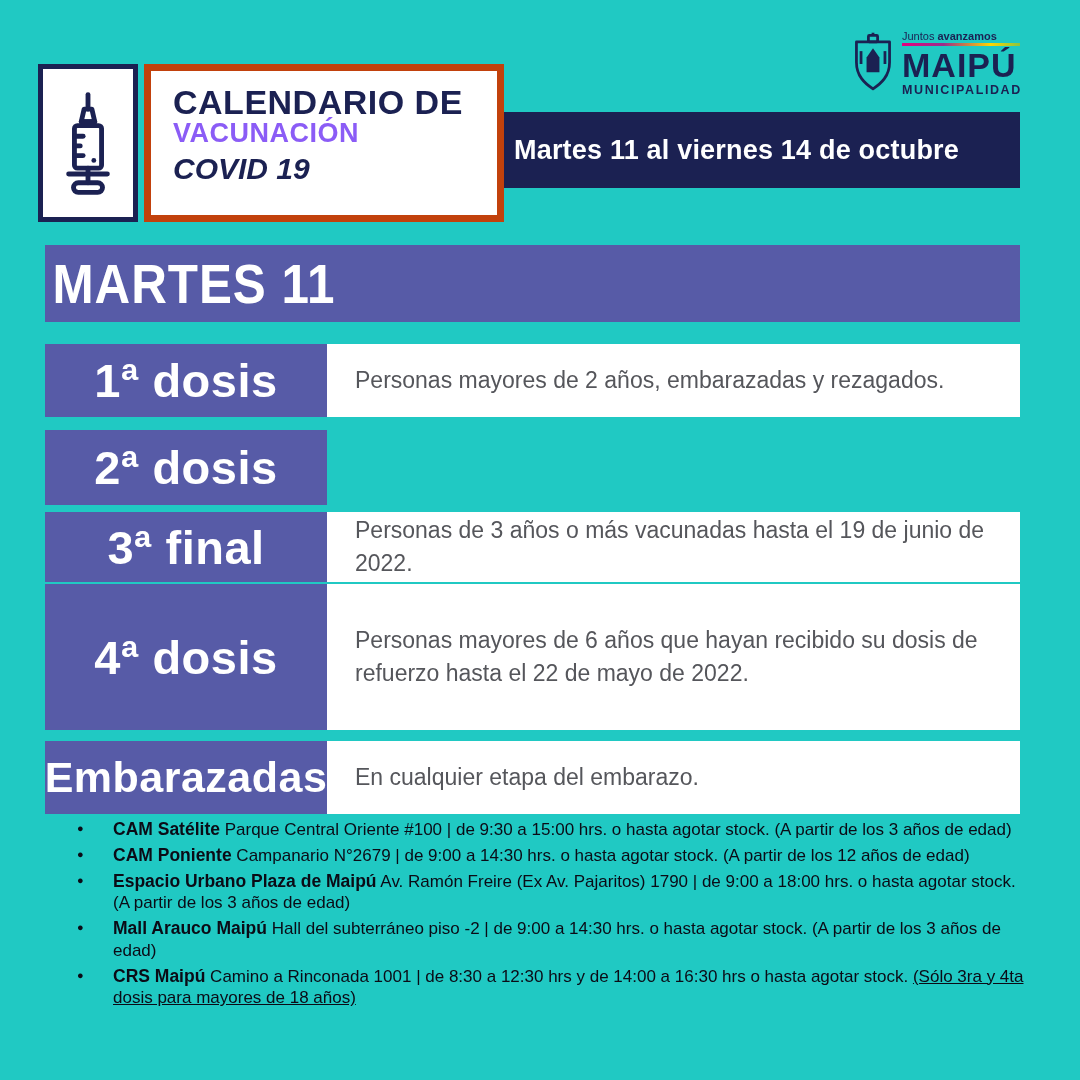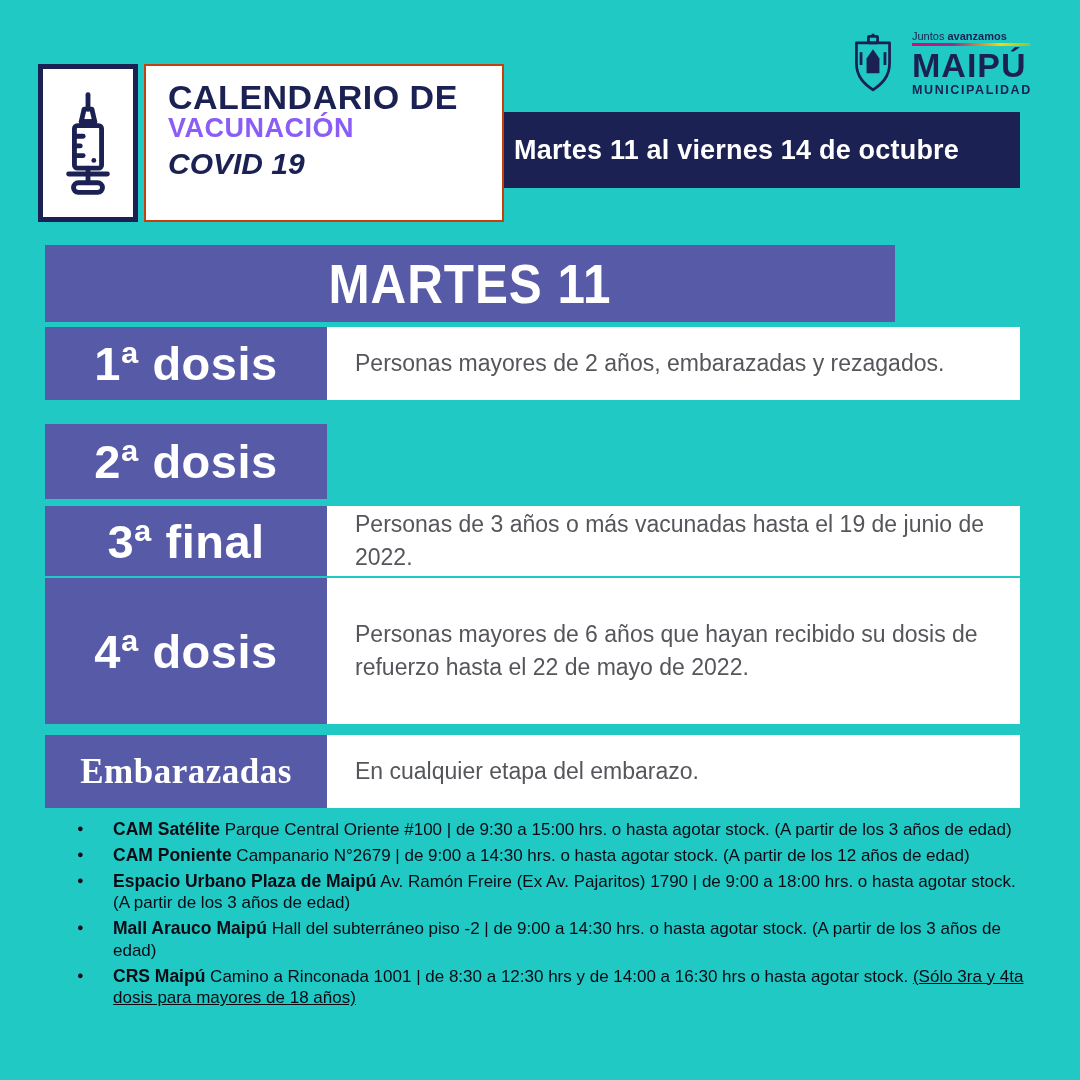--- a/index.html
+++ b/index.html
@@ -21,62 +21,62 @@
   
   .header-box{
     position:absolute;left:38px;top:64px;z-index:2;
     display:flex;gap:6px;
   }
   .syringe-panel{
     width:100px;height:158px;background:#ffffff;border:5px solid #1b2152;
     box-sizing:border-box;display:flex;align-items:center;justify-content:center;
   }
   .title-panel{
-    width:360px;height:158px;background:#ffffff;border:2px solid #c2410c;
+    width:360px;height:158px;background:#ffffff;border:7px solid #c2410c;
     box-sizing:border-box;padding:14px 10px 0 22px;
   }
   .title-line1{color:#1b2152;font-weight:800;font-size:34px;line-height:1.02;letter-spacing:.5px;}
   .title-line2{color:#8b5cf6;font-weight:800;font-size:27px;line-height:1.02;letter-spacing:.5px;}
   .title-sub{color:#1b2152;font-weight:bold;font-style:italic;font-size:30px;margin-top:5px;}
   
   .logo{
-    position:absolute;left:850px;top:30px;z-index:2;display:flex;align-items:flex-end;gap:16px;
+    position:absolute;left:850px;top:30px;z-index:2;display:flex;align-items:center;gap:6px;
   }
   .logo-text{display:flex;flex-direction:column;align-items:flex-start;}
   .tagline{color:#1b2152;font-size:11px;}
   .tagline b{font-weight:800;}
   .tagline-underline{width:118px;height:3px;margin-top:1px;
     background:linear-gradient(90deg,#e6007e 0%,#9b2d8b 35%,#ffd500 75%,#8bc53f 100%);}
   .logo-name{color:#1b2152;font-weight:800;font-size:34px;line-height:1.0;letter-spacing:1px;margin-top:2px;}
   .logo-subname{color:#1b2152;font-weight:800;font-size:12.5px;letter-spacing:1.6px;margin-top:1px;}
   
   .day-banner{
-    position:absolute;left:45px;top:245px;width:850px;height:77px;background:#575ba7;
-    display:flex;align-items:center;justify-content:center;
+    position:absolute;left:45px;top:245px;width:975px;height:77px;background:#575ba7;
+    display:flex;align-items:center;justify-content:flex-start;
   }
   .day-banner span{color:#ffffff;font-weight:800;font-size:52px;letter-spacing:1px;transform:scale(.95,1.05);}
   
-  .rows{position:absolute;left:45px;top:327px;width:975px;display:flex;flex-direction:column;}
+  .rows{position:absolute;left:45px;top:344px;width:975px;display:flex;flex-direction:column;}
   .row{display:flex;}
   .row-label{
     width:282px;flex:0 0 282px;background:#575ba7;display:flex;align-items:center;justify-content:center;
     color:#ffffff;font-weight:800;
   }
   .row-desc{
     flex:1;background:#ffffff;display:flex;align-items:center;
     padding:0 34px 0 28px;box-sizing:border-box;
   }
   .row-desc span{color:#55565b;font-size:23px;line-height:1.45;}
   .r1{height:73px;}
-  .r2{height:75px;margin-top:24px;}
+  .r2{height:75px;margin-top:13px;}
   .r3{height:70px;margin-top:7px;}
   .r4{height:146px;margin-top:2px;}
   .r5{height:73px;margin-top:11px;}
   .dose-font{font-size:47px;letter-spacing:.5px;}
-  .emb-font{font-size:35px;letter-spacing:.5px;font-family:Liberation Serif, serif;}
+  .emb-font{font-size:43px;letter-spacing:.5px;}
   
   .locations{
     position:absolute;left:75px;top:818px;width:950px;margin:0;padding:0;list-style:none;
   }
   .loc{
     position:relative;padding-left:38px;margin-bottom:3px;
     color:#0b0b16;font-size:17px;line-height:1.28;
   }
   .loc .bullet{position:absolute;left:2px;top:3px;font-size:11px;color:#0b0b16;}
   .loc b{font-weight:800;font-size:17.5px;}

